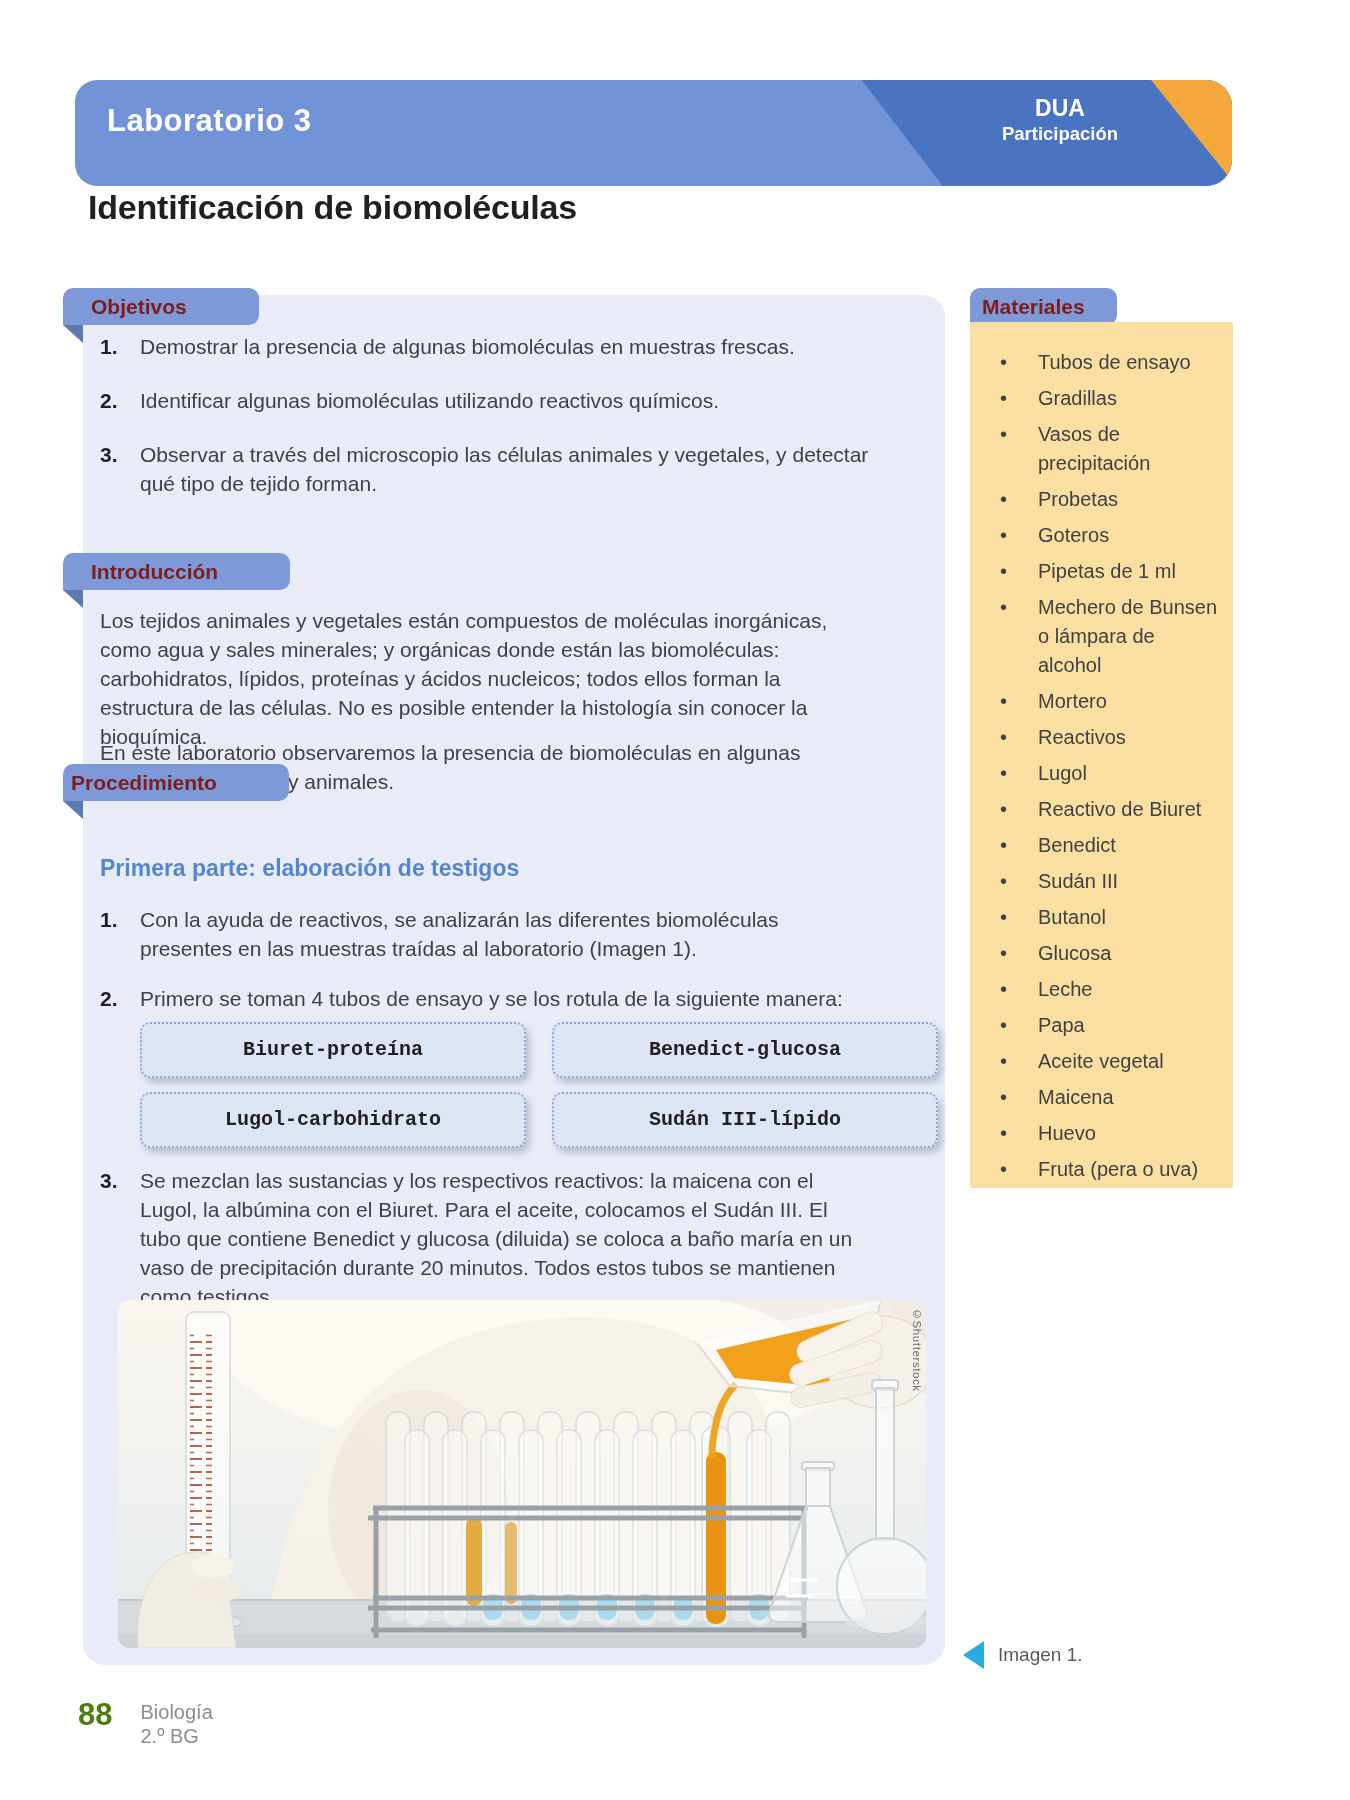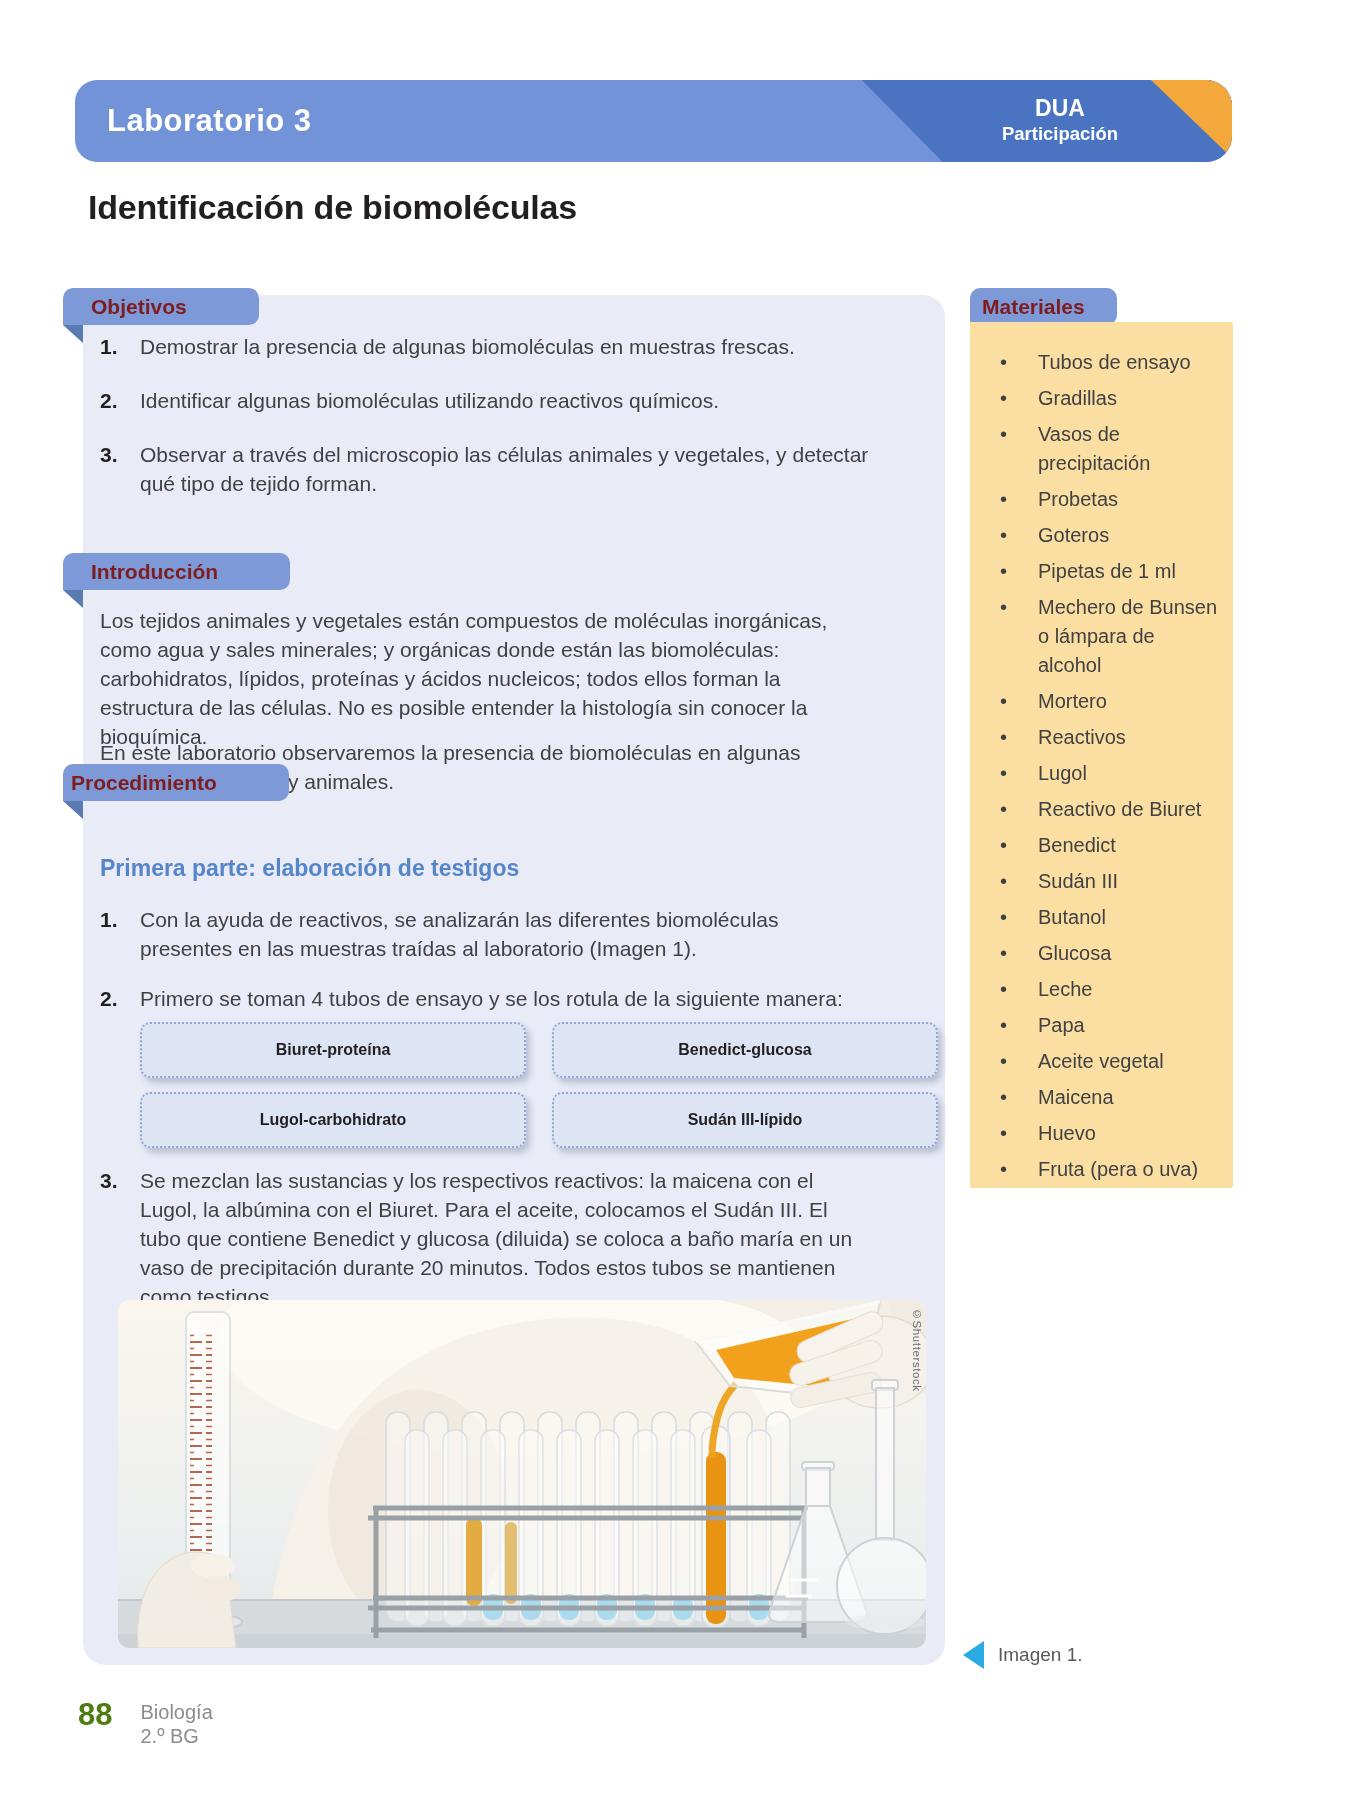--- a/index.html
+++ b/index.html
@@ -1,20 +1,20 @@
 <!DOCTYPE html>
 <html><head>
 <meta charset="utf-8">
 <style>
   html,body{margin:0;padding:0;background:#ffffff;}
   .page{position:relative;width:1350px;height:1800px;background:#ffffff;overflow:hidden;
         font-family:"Liberation Sans",sans-serif;color:#414042;}
 
   
-  .banner{position:absolute;left:75px;top:80px;width:1157px;height:82px;
+  .banner{position:absolute;left:75px;top:80px;width:1157px;height:106px;
           background:#7293d8;border-radius:22px 26px 26px 22px;overflow:hidden;}
   .banner-dark{position:absolute;inset:0;background:#4a73c1;
           clip-path:polygon(68% 0,100% 0,100% 100%,75% 100%);}
   .banner-orange{position:absolute;inset:0;background:#f4a73a;
           clip-path:polygon(93% 0,100% 0,100% 95%);}
   .banner-title{position:absolute;left:32px;top:0;height:82px;line-height:82px;
           color:#fff;font-size:31px;font-weight:bold;letter-spacing:.5px;}
   .dua{position:absolute;left:880px;top:15px;width:210px;text-align:center;color:#fff;}
   .dua-main{font-size:23px;font-weight:bold;line-height:27px;}
   .dua-sub{font-size:18.5px;font-weight:bold;line-height:23px;}
@@ -42,22 +42,22 @@
   .oli .num{width:40px;flex:0 0 40px;font-weight:bold;color:#231f20;}
   .oli .txt{flex:1;}
 
   .para{position:absolute;left:100px;width:778px;font-size:21px;line-height:29px;}
 
   .subtitle{position:absolute;left:100px;font-size:23px;font-weight:bold;color:#5585cb;}
 
   
   .pill{position:absolute;width:382px;height:52px;line-height:52px;text-align:center;
         background:#dde4f3;border:2px dotted #8fa5d8;border-radius:10px;
-        font-size:16px;font-weight:bold;color:#231f20;
-        box-shadow:4px 5px 6px rgba(100,110,140,.35);}
+        font-size:20px;font-weight:bold;color:#231f20;
+        box-shadow:4px 5px 6px rgba(100,110,140,.35);font-family:Liberation Mono, monospace;}
 
   
   .materials-box{position:absolute;left:970px;top:322px;width:263px;height:866px;
         background:#fbdfa2;border-radius:0 2px 2px 2px;}
   .materials-list{list-style:none;margin:0;padding:26px 12px 0 30px;}
   .materials-list li{display:flex;font-size:20px;line-height:29px;margin-bottom:7px;color:#414042;}
   .materials-list .blt{flex:0 0 38px;color:#3f4142;}
   .materials-list .mtxt{flex:1;}
 
   

